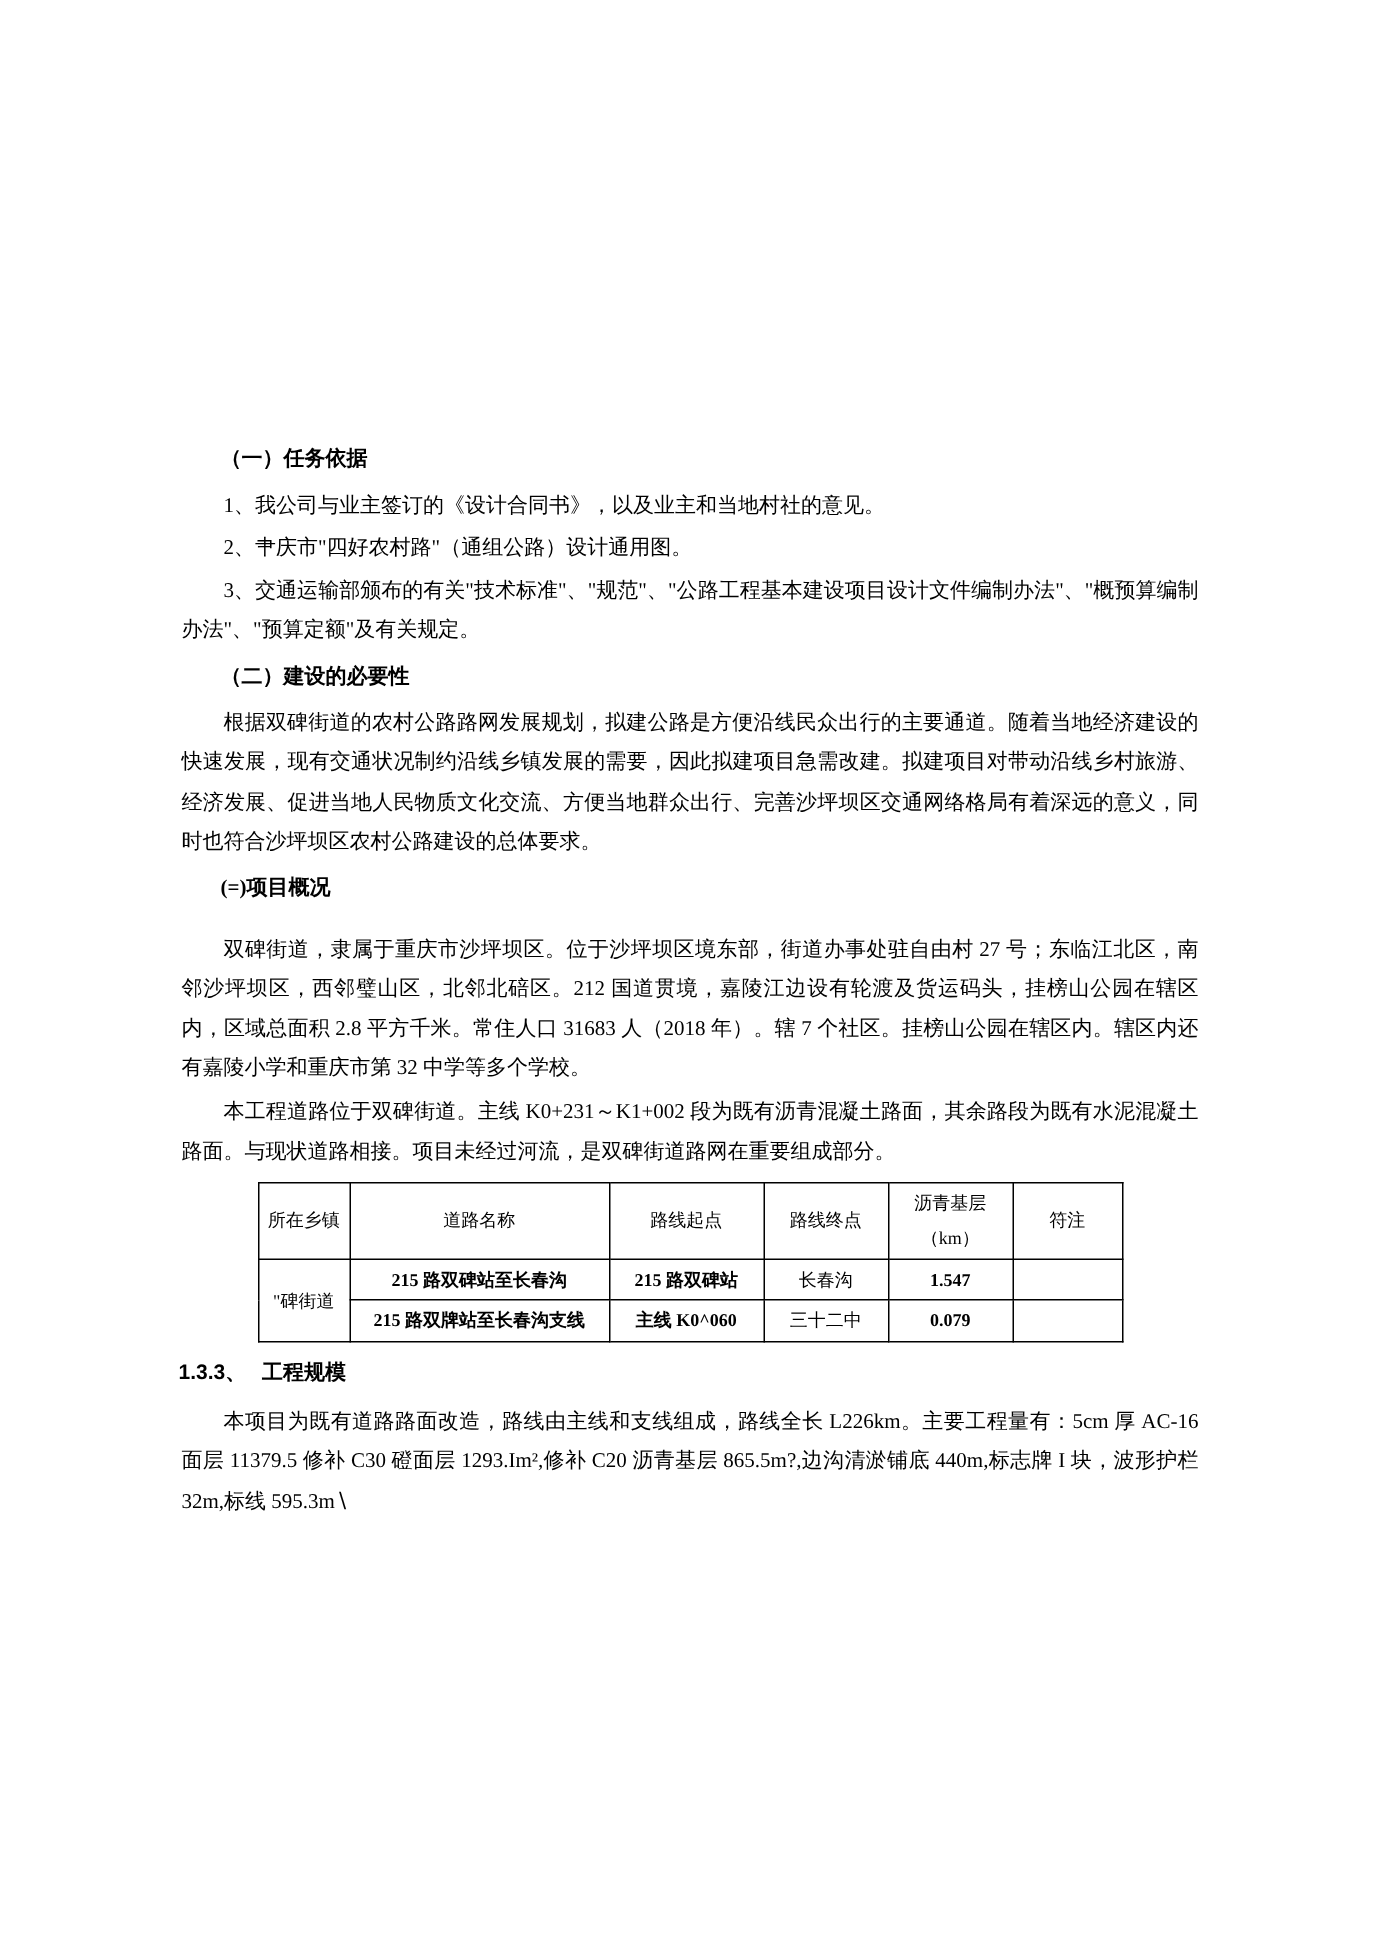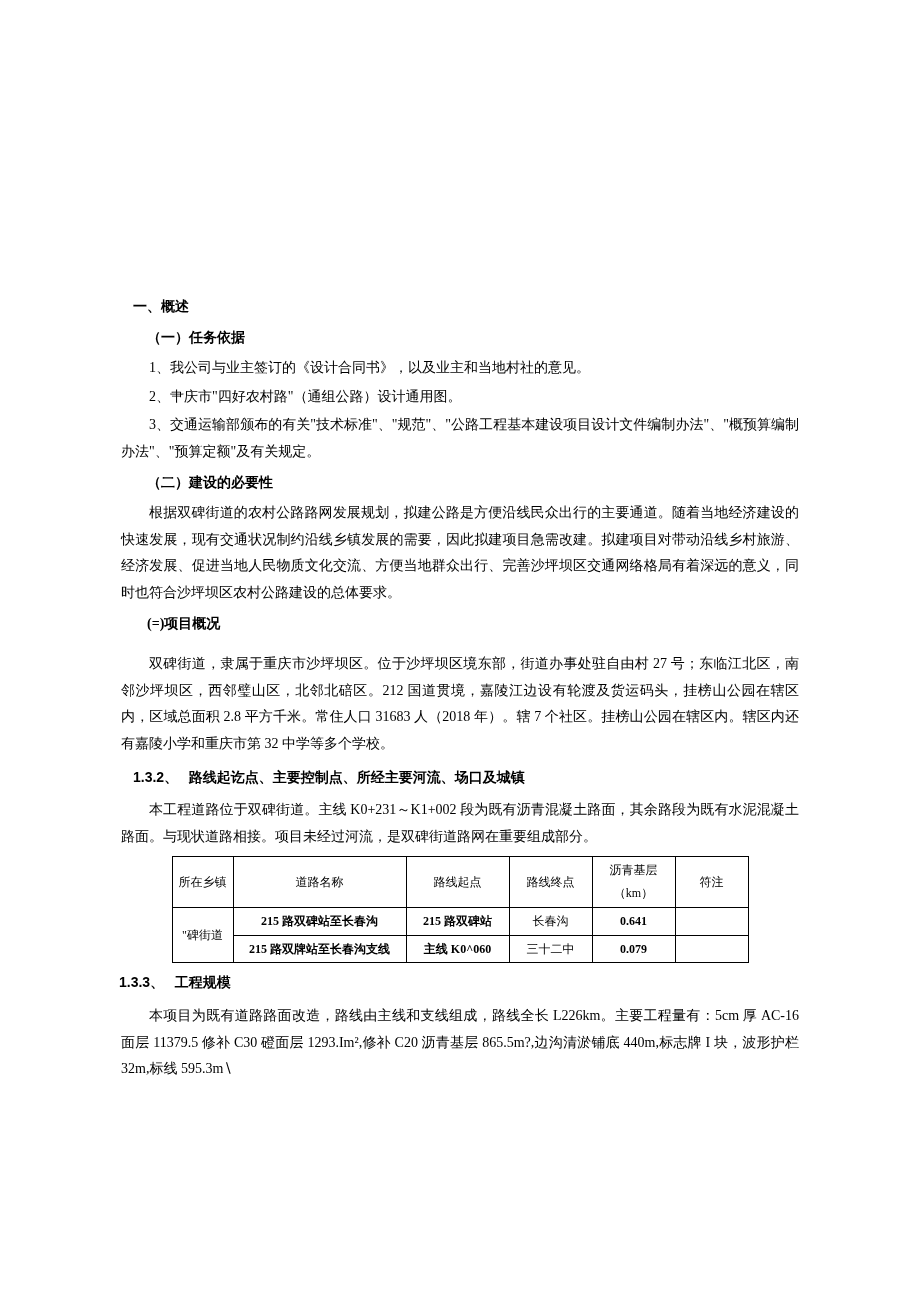--- a/index.html
+++ b/index.html
@@ -51,57 +51,52 @@
     vertical-align: middle;
   }
   table th { font-weight: normal; }
   .bold { font-weight: bold; margin-top: 28px; }
 </style>
 </head>
 <body>
 
 <div class="page">
 
-  <div class="h1">一、概述</div>
 
   <div class="h2">（一）任务依据</div>
   <div class="p">1、我公司与业主签订的《设计合同书》，以及业主和当地村社的意见。</div>
   <div class="p">2、肀庆市"四好农村路"（通组公路）设计通用图。</div>
   <div class="p">3、交通运输部颁布的有关"技术标准"、"规范"、"公路工程基本建设项目设计文件编制办法"、"概预算编制办法"、"预算定额"及有关规定。</div>
 
   <div class="h2">（二）建设的必要性</div>
   <div class="p">根据双碑街道的农村公路路网发展规划，拟建公路是方便沿线民众出行的主要通道。随着当地经济建设的快速发展，现有交通状况制约沿线乡镇发展的需要，因此拟建项目急需改建。拟建项目对带动沿线乡村旅游、经济发展、促进当地人民物质文化交流、方便当地群众出行、完善沙坪坝区交通网络格局有着深远的意义，同时也符合沙坪坝区农村公路建设的总体要求。</div>
 
   <div class="h2">(=)项目概况</div>
 
   <div style="height:8px"></div>
   <div class="p">双碑街道，隶属于重庆市沙坪坝区。位于沙坪坝区境东部，街道办事处驻自由村 27 号；东临江北区，南邻沙坪坝区，西邻璧山区，北邻北碚区。212 国道贯境，嘉陵江边设有轮渡及货运码头，挂榜山公园在辖区内，区域总面积 2.8 平方千米。常住人口 31683 人（2018 年）。辖 7 个社区。挂榜山公园在辖区内。辖区内还有嘉陵小学和重庆市第 32 中学等多个学校。</div>
 
-  <div class="h3">
-    <span class="num">1.3.2、</span>&nbsp;&nbsp;
-    <span>路线起讫点、主要控制点、所经主要河流、场口及城镇</span>
-  </div>
   <div class="p">本工程道路位于双碑街道。主线 K0+231～K1+002 段为既有沥青混凝土路面，其余路段为既有水泥混凝土路面。与现状道路相接。项目未经过河流，是双碑街道路网在重要组成部分。</div>
 
   <table>
     <tbody>
         <tr>
       <th style="width:48px">所在乡镇</th>
       <th style="width:160px">道路名称</th>
       <th style="width:90px">路线起点</th>
       <th style="width:70px">路线终点</th>
       <th style="width:70px">沥青基层（km）</th>
       <th style="width:60px">符注</th>
     </tr>
     <tr>
       <td rowspan="2">"碑街道</td>
       <td class="bold">215 路双碑站至长春沟</td>
       <td class="bold">215 路双碑站</td>
       <td>长春沟</td>
-      <td class="bold">0.641</td>
+      <td class="bold">1.547</td>
       <td></td>
     </tr>
     <tr>
       <td class="bold">215 路双牌站至长春沟支线</td>
       <td class="bold">主线 K0^060</td>
       <td>三十二中</td>
       <td class="bold">0.079</td>
       <td></td>
     </tr>
   </tbody>

